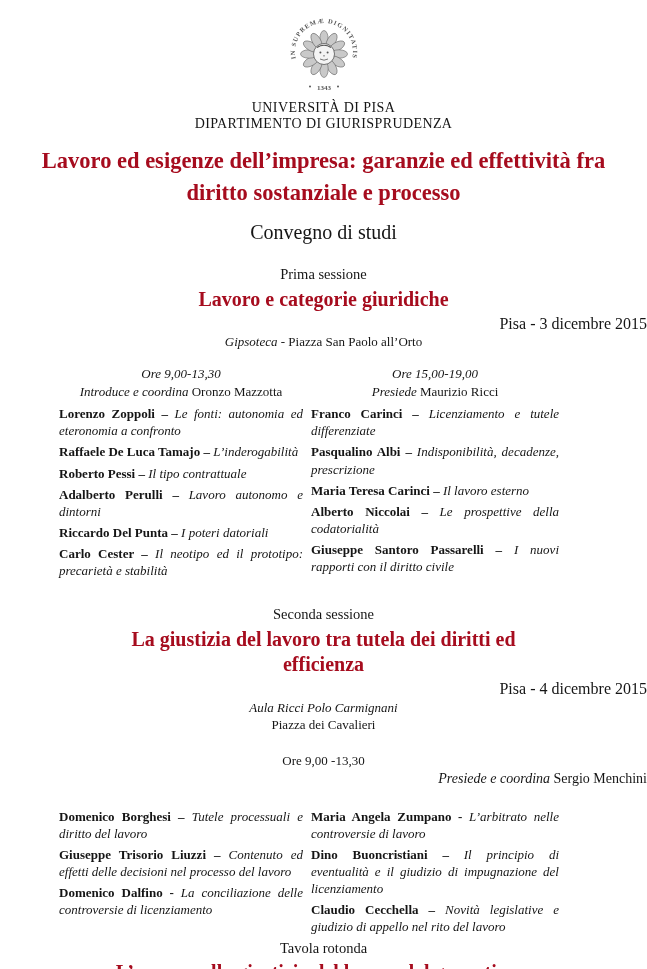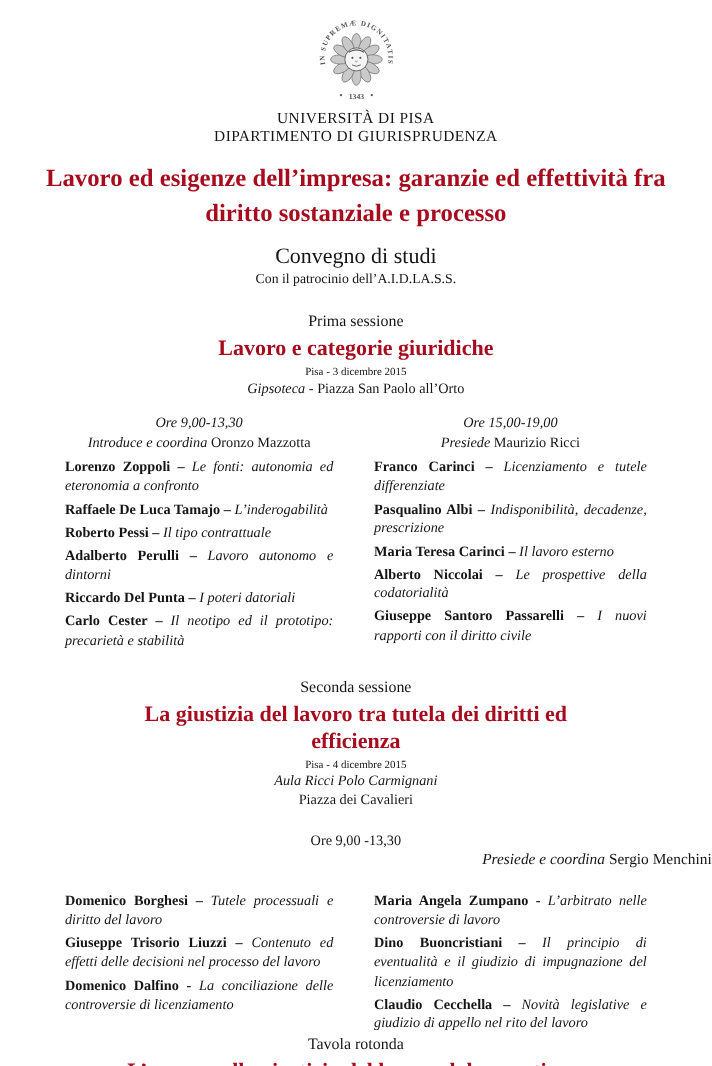--- a/index.html
+++ b/index.html
@@ -22,24 +22,24 @@
     font-size:22.5px;font-weight:bold;text-align:center;line-height:1.4;
     max-width:578px;margin:13px auto 0;
   }
   .convegno{font-size:20px;text-align:center;margin-top:13px;line-height:1.1;}
   .patronage{font-size:12.5px;text-align:center;margin-top:2px;}
 
   .session-label{font-size:14.5px;text-align:center;margin-top:23px;line-height:1.2;}
   .session-title{font-size:20px;font-weight:bold;text-align:center;line-height:1.25;margin:3px auto 2px;}
   .s2-title{max-width:430px;}
   .rt-title{max-width:440px;}
-  .date-line{font-size:10px;text-align:center;line-height:1.3;}
+  .date-line{font-size:16px;text-align:right;line-height:1.3;}
   .venue-line{font-size:13px;text-align:center;line-height:1.3;}
 
-  .cols{width:537px;margin:15px auto 0;display:flex;justify-content:space-between;}
+  .cols{width:537px;margin:15px auto 0;display:flex;justify-content:flex-start;}
   .col{width:252px;font-size:13px;line-height:1.32;}
   .col-r{width:256px;}
   .time-line{font-style:italic;text-align:center;font-size:13px;line-height:1.3;margin-bottom:1px;}
   .chair-line{text-align:center;font-size:13px;line-height:1.3;margin-bottom:1px;}
   .chair-line .ital{font-style:italic;}
   .speaker{margin:4px;text-align:justify;}
   .speaker .name{font-weight:bold;}
   .speaker .topic{font-style:italic;}
 
   .mid-time{font-size:13px;text-align:center;margin-top:20px;line-height:1.3;}
@@ -87,21 +87,20 @@
       <circle cx="54" cy="74.5" r="1" fill="#555"></circle>
     </svg>
   </div>
 
   <div class="univ">UNIVERSITÀ DI PISA</div>
   <div class="dept">DIPARTIMENTO DI GIURISPRUDENZA</div>
 
   <h1 class="main-title red">Lavoro ed esigenze dell’impresa: garanzie ed effettività fra diritto sostanziale e processo</h1>
 
   <div class="convegno">Convegno di studi</div>
-  <div class="patronage">Con il patrocinio dell’A.I.D.LA.S.S.</div>
 
   <div class="session-label">Prima sessione</div>
   <h2 class="session-title red">Lavoro e categorie giuridiche</h2>
   <div class="date-line">Pisa - 3 dicembre 2015</div>
   <div class="venue-line"><span class="ital">Gipsoteca</span><span> - Piazza San Paolo all’Orto</span></div>
 
   <div class="cols">
     <div class="col">
       <div class="time-line">Ore 9,00-13,30</div>
       <div class="chair-line"><span class="ital">Introduce e coordina</span> <span class="bold">Oronzo Mazzotta</span></div>

